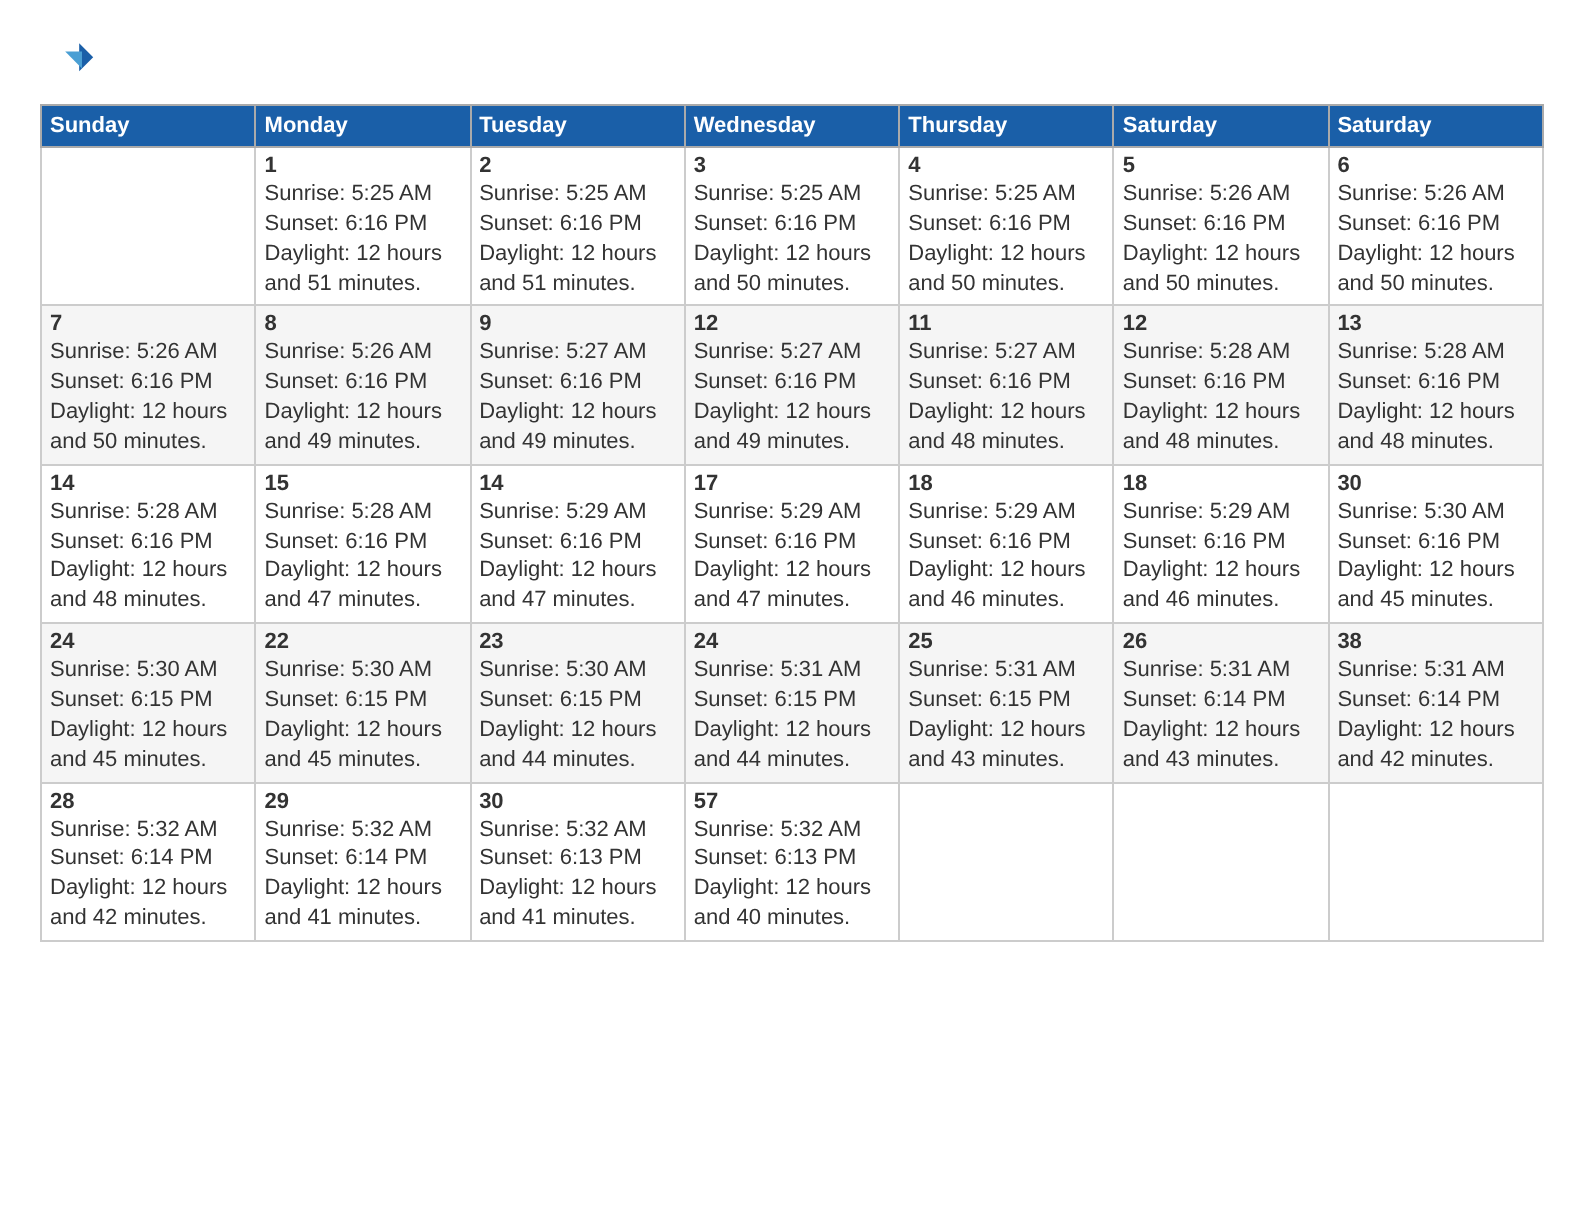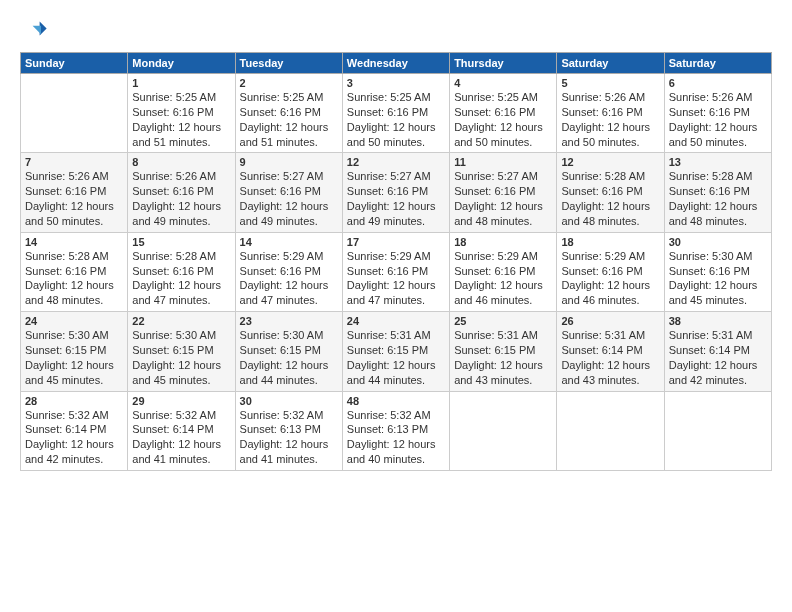--- a/index.html
+++ b/index.html
@@ -352,21 +352,21 @@
 and 41 minutes.</div>
           </td>
           <td>
             <span class="day-number">30</span>
             <div class="day-info" style="white-space: pre-line;">Sunrise: 5:32 AM
 Sunset: 6:13 PM
 Daylight: 12 hours
 and 41 minutes.</div>
           </td>
           <td>
-            <span class="day-number">48</span>
+            <span class="day-number">57</span>
             <div class="day-info" style="white-space: pre-line;">Sunrise: 5:32 AM
 Sunset: 6:13 PM
 Daylight: 12 hours
 and 40 minutes.</div>
           </td>
           <td class="empty-cell"></td>
           <td class="empty-cell"></td>
           <td class="empty-cell"></td>
         </tr>
       </tbody>

